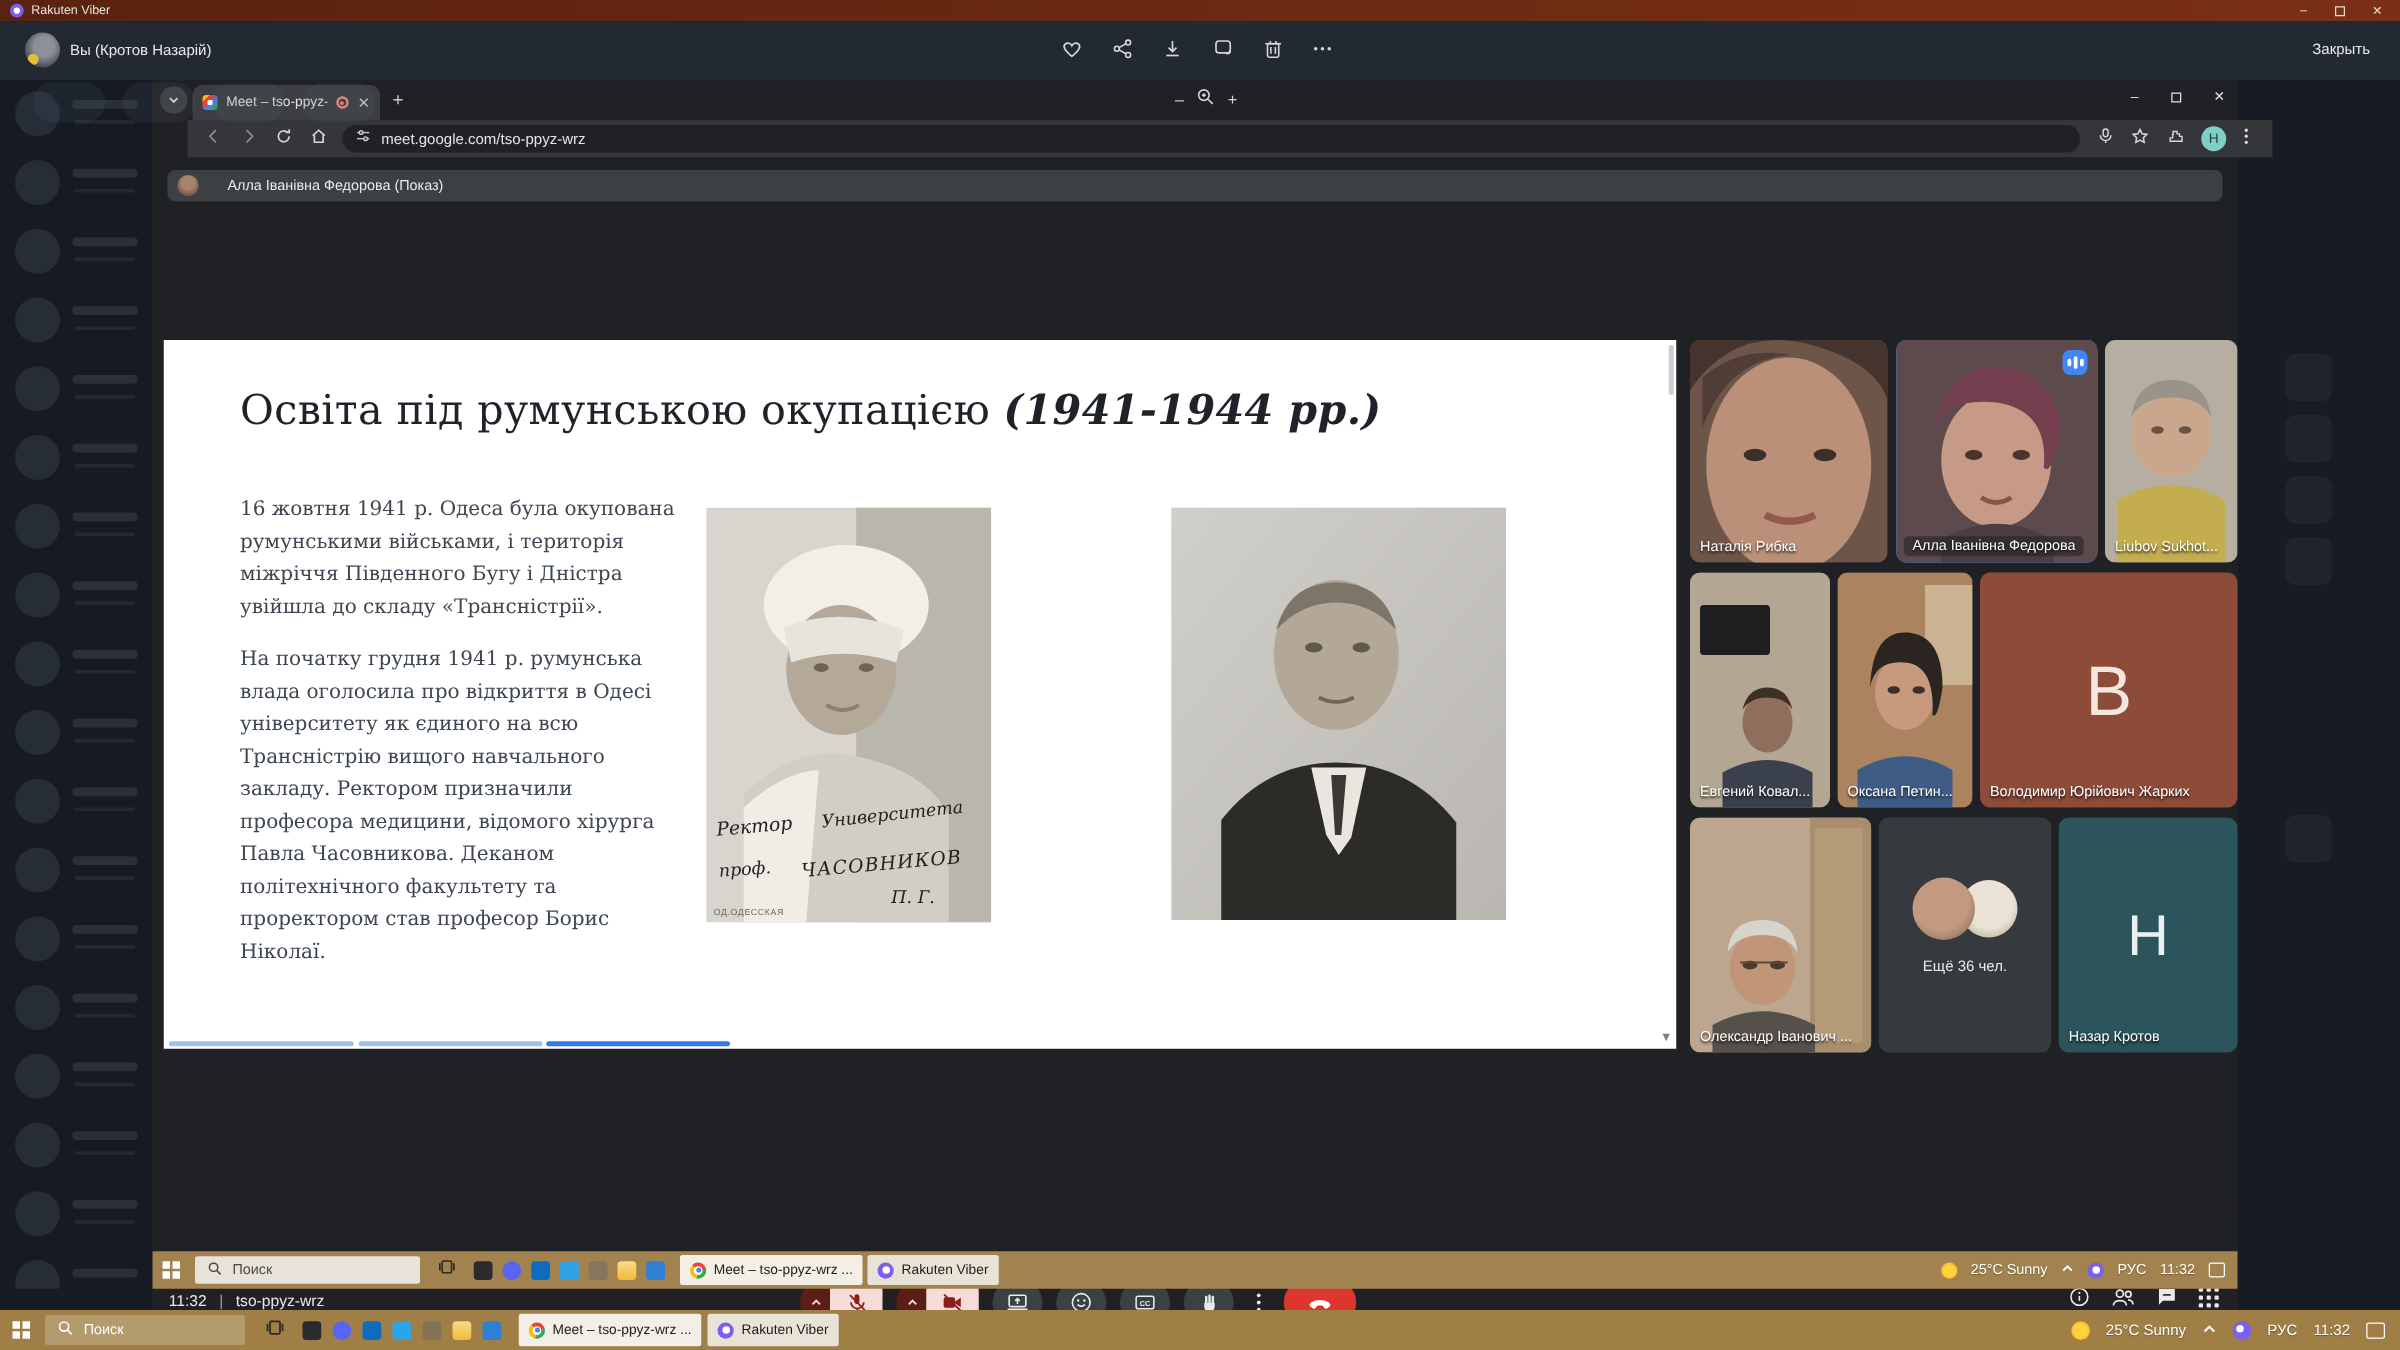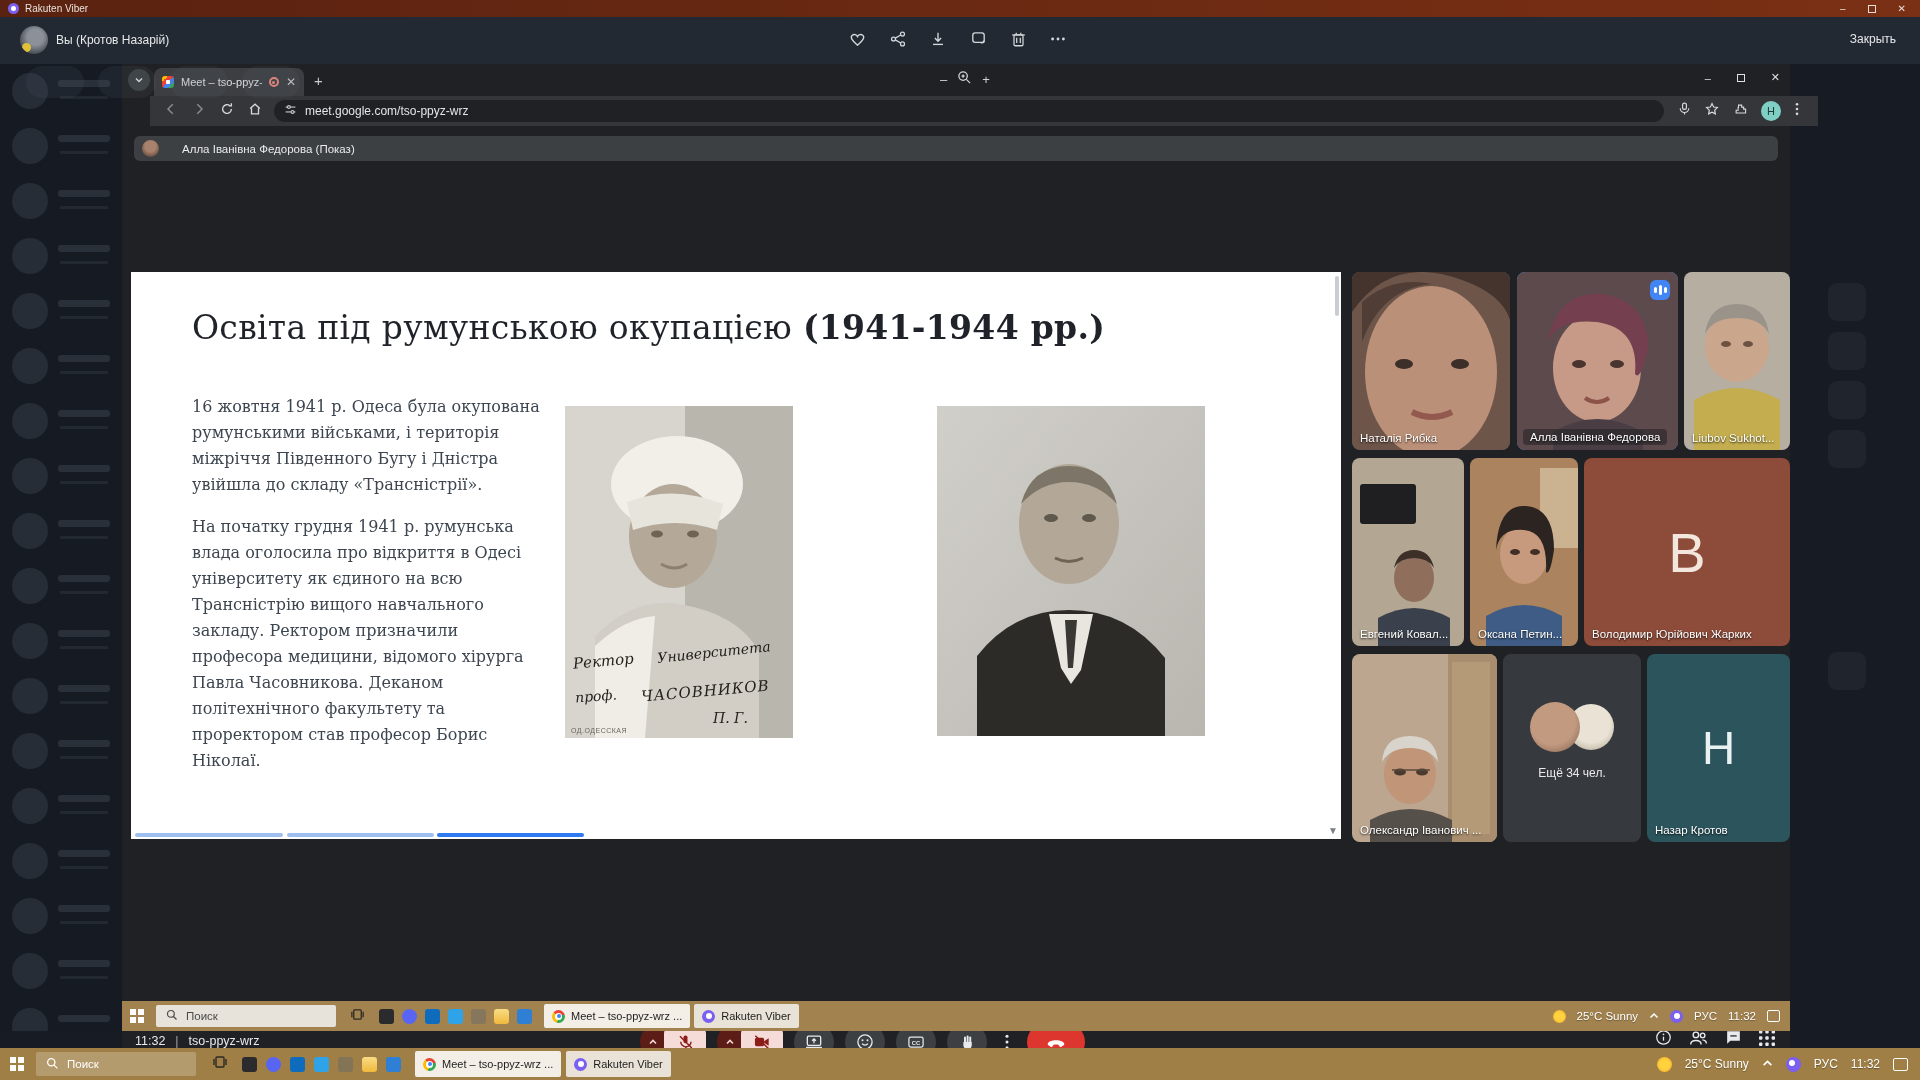--- a/index.html
+++ b/index.html
@@ -60,21 +60,21 @@
 
   
   .meetpage { position:absolute; left:0; top:62px; width:1668px; height:839px; background:#202124; }
   .banner { position:absolute; left:12px; top:10px; width:1644px; height:25px; background:#3c4043; border-radius:6px; display:flex; align-items:center; gap:23px; padding:0 8px; }
   .banner-avatar { width:17px; height:17px; border-radius:50%; background:radial-gradient(circle at 50% 38%, #a8826c 0 40%, #5f4336 85%); }
   .banner-text { color:#e8eaed; font-size:11.5px; }
 
   
   .slide { position:absolute; left:9px; top:146px; width:1210px; height:567px; background:#ffffff; }
   .slide-title { position:absolute; left:61px; top:36px; font-family:"DejaVu Serif", serif; font-size:33px; color:#1f2329; letter-spacing:.3px; }
-  .slide-title b { font-weight:700; }
+  .slide-title b { font-weight:700;font-style:italic; }
   .slide-body { position:absolute; left:61px; top:122px; width:348px; font-family:"DejaVu Serif", serif; font-size:16px; line-height:26px; color:#3d4650; }
   .slide-body p + p { margin-top:16px; }
   .photo { position:absolute; top:134px; overflow:hidden; }
   .photo1 { left:434px; width:228px; height:332px; }
   .photo2 { left:806px; width:268px; height:330px; }
   .hand-cap { position:absolute; font-family:"DejaVu Serif", serif; font-style:italic; color:#23211e; }
   .watermark { position:absolute; left:6px; bottom:4px; font-size:7px; color:#6a675f; letter-spacing:.5px; }
   .slide-scroll { position:absolute; right:2px; top:4px; width:4px; height:40px; background:#c9cdd1; border-radius:2px; }
   .slide-downarrow { position:absolute; right:3px; bottom:3px; font-size:10px; color:#7a7f85; }
   .blueseg { position:absolute; height:4px; border-radius:2px; }
@@ -497,21 +497,21 @@
               </svg>
             </span>
           <span class="tile-name">Олександр Іванович ...</span>
         </div>
 
         <div class="tile" style="left:151px; top:382px; width:138px; height:188px; background:#36393e">
           <div class="more-avatars">
             <span class="mav" style="background:radial-gradient(circle at 45% 40%, #c29a80 0 55%, #7c5c49 100%); z-index:2"></span>
             <span class="mav" style="background:radial-gradient(circle at 50% 42%, #e9e2d5 0 55%, #a89a86 100%); margin-left:-12px; width:46px; height:46px; margin-top:2px"></span>
           </div>
-          <div class="more-label">Ещё 34 чел.</div>
+          <div class="more-label">Ещё 36 чел.</div>
         </div>
 
         <div class="tile" style="left:295px; top:382px; width:143px; height:188px; background:#2b545c">
           <span class="letter-avatar" style="font-size:46px; color:#e9f1f1">Н</span>
           <span class="mic-off-badge">
               <svg width="17" height="17" viewBox="0 0 24 24" fill="none" stroke="#cdd5e8" stroke-width="1.8">
                 <rect x="9.5" y="3" width="5" height="10" rx="2.5" fill="#cdd5e8" stroke="none"></rect>
                 <path d="M6 11a6.5 6.5 0 0 0 13 0"></path>
                 <line x1="12.5" y1="17.5" x2="12.5" y2="20"></line>
                 <line x1="5" y1="4" x2="20" y2="19"></line>

